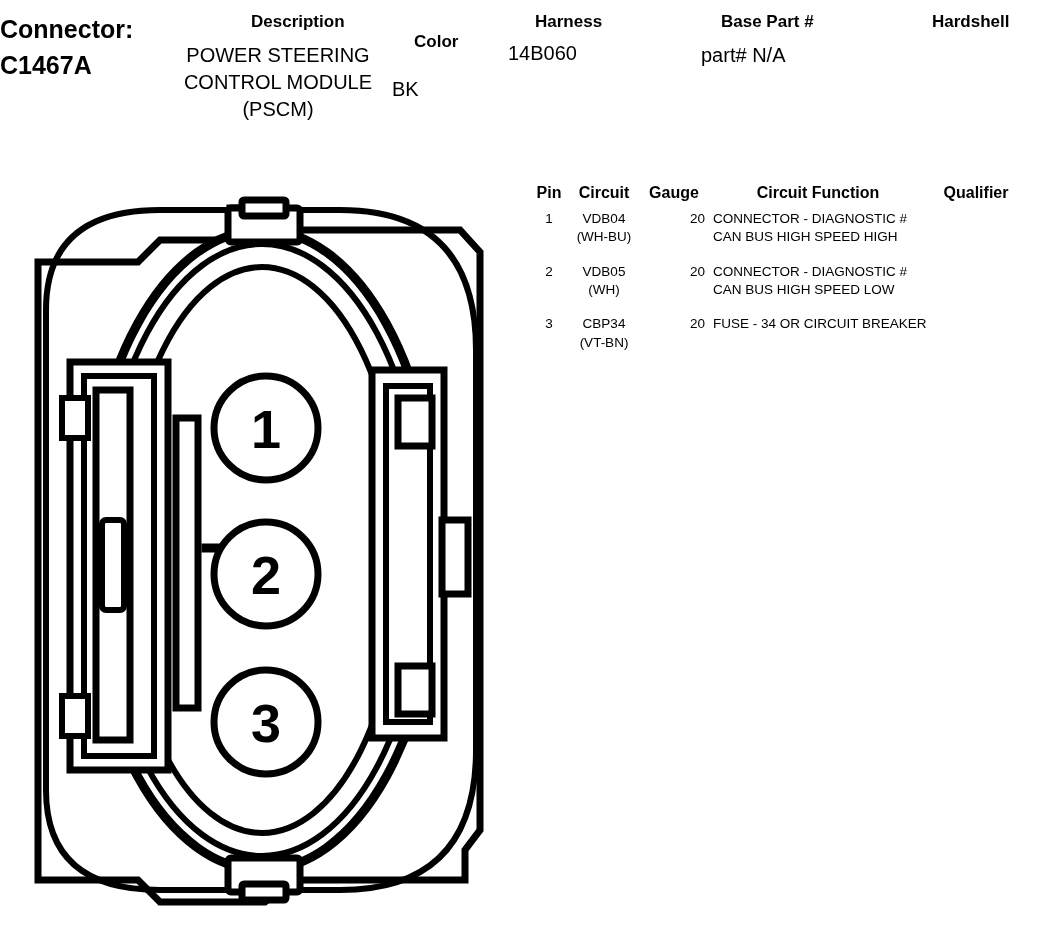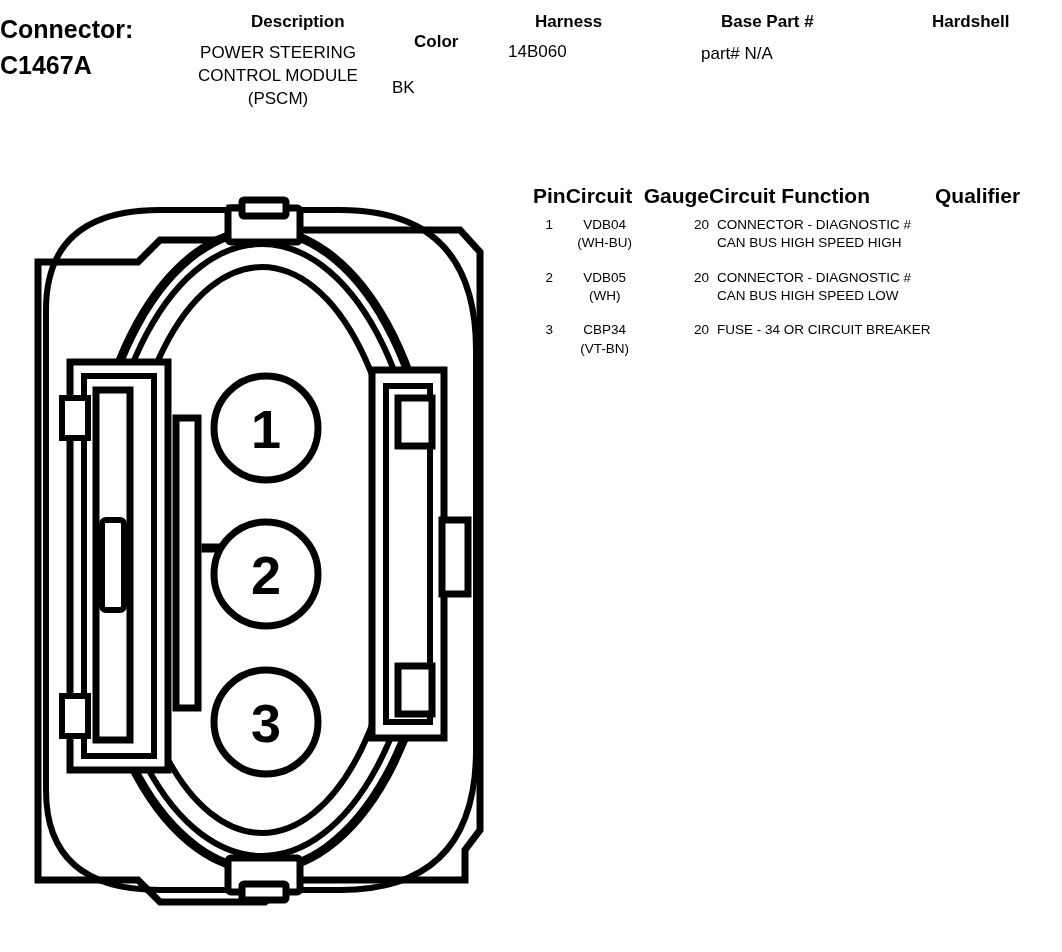--- a/index.html
+++ b/index.html
@@ -21,21 +21,21 @@
 
   .hdr-label {
     position: absolute;
     font-weight: bold;
     font-size: 17px;
     white-space: nowrap;
     margin-left: 32px;
   }
   .hdr-value {
     position: absolute;
-    font-size: 17px;
+    font-size: 20px;
     white-space: nowrap;
   }
 
   #connector-label { left: 14px; top: 42px; font-size: 25px; font-weight: bold; line-height: 1.45; margin-top: 11px; }
   #connector-label .cname { display: block; }
 
   #desc-head  { left: 219px; top: 12px; }
   #desc-value { left: 178px; top: 42px; width: 200px; text-align: center; line-height: 1.35; white-space: normal; }
 
   #color-head  { left: 382px; top: 32px; }
@@ -51,24 +51,24 @@
 
   
   #pin-table {
     position: absolute;
     left: 533px;
     top: 184px;
     width: 520px;
   }
   #pin-table table { border-collapse: collapse; }
   #pin-table th {
-    font-size: 21px;
+    font-size: 16px;
     font-weight: bold;
     padding: 0 0 8px 0;
-    text-align: left;
+    text-align: center;
     vertical-align: bottom;
     white-space: nowrap;
   }
   #pin-table td {
     font-size: 13.5px;
     vertical-align: top;
     padding: 0 0 16px 0;
     line-height: 1.36;
   }
   .col-pin      { width: 32px;  text-align: center; }

